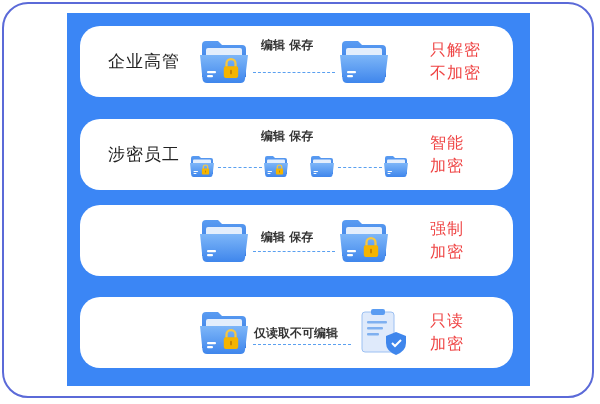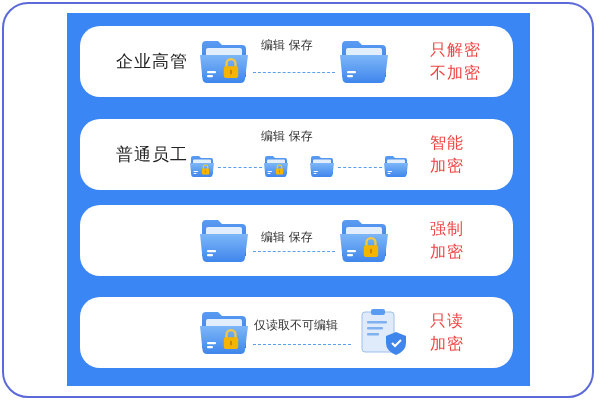--- a/index.html
+++ b/index.html
@@ -1,22 +1,22 @@
 <!DOCTYPE html>
 <html><head>
 <meta charset="utf-8">
 <style>
   html,body{margin:0;padding:0;background:#fff;}
   body{width:600px;height:404px;position:relative;overflow:hidden;font-family:"DejaVu Sans","Liberation Sans",sans-serif;}
   .frame{position:absolute;left:2px;top:2px;width:592px;height:396px;border:2px solid #5b6ad8;border-radius:26px;box-sizing:border-box;}
   .panel{position:absolute;left:67px;top:13px;width:463px;height:373px;background:#3b86f5;}
   .card{position:absolute;left:13px;width:433px;height:71px;background:#fff;border-radius:20px;}
-  .role{position:absolute;left:28px;top:0;height:71px;line-height:71px;font-size:17px;color:#222;letter-spacing:1px;margin-left:8px;}
+  .role{position:absolute;left:28px;top:0;height:71px;line-height:71px;font-size:17px;color:#222;letter-spacing:1px;}
   .result{position:absolute;left:350px;top:12px;font-size:16px;line-height:23px;color:#ef4444;letter-spacing:1px;}
-  .action{position:absolute;font-size:12px;color:#333;white-space:nowrap;}
+  .action{position:absolute;font-size:12px;color:#333;white-space:nowrap;font-weight:bold;}
   .dash{position:absolute;height:0;border-top:1.5px dashed #5aa0f0;}
   .folder{position:absolute;}
   .doc{position:absolute;}
 </style>
 </head>
 <body>
 
 <svg width="0" height="0" style="position:absolute">
   <defs>
     <linearGradient id="fg" x1="0" y1="0" x2="0" y2="1">
@@ -59,21 +59,21 @@
     <svg class="folder" style="left:260px;top:13px" width="48" height="44">
         <use href="#folder"></use>
       </svg>
     <div class="result">
         <div>只解密</div>
         <div>不加密</div>
       </div>
   </div>
 
   <div class="card" style="top:106px">
-    <div class="role">普通员工</div>
+    <div class="role">涉密员工</div>
     <div class="action" style="left:181px;top:9px">编辑 保存</div>
     <svg class="folder" style="left:110px;top:36px" width="24" height="22">
         <use href="#folder"></use>
         <svg x="11" y="9" width="9" height="11">
           <use href="#lock"></use>
         </svg>
       </svg>
     <div class="dash" style="left:138px;top:48px;width:44px"></div>
     <svg class="folder" style="left:184px;top:36px" width="24" height="22">
         <use href="#folder"></use>
@@ -112,21 +112,21 @@
       </div>
   </div>
 
   <div class="card" style="top:284px">
     <svg class="folder" style="left:120px;top:13px" width="48" height="44">
         <use href="#folder"></use>
         <svg x="22" y="18" width="18" height="22">
           <use href="#lock"></use>
         </svg>
       </svg>
-    <div class="action" style="left:174px;top:20px">仅读取不可编辑</div>
+    <div class="action" style="left:174px;top:28px">仅读取不可编辑</div>
     <div class="dash" style="left:173px;top:47px;width:98px"></div>
     <svg class="doc" style="left:278px;top:9px" width="52" height="52" viewBox="0 0 52 52">
       <rect x="4" y="6" width="32" height="40" rx="3" fill="#dfeafb" stroke="#9cc0f2" stroke-width="1"></rect>
       <rect x="13" y="3" width="14" height="6" rx="2" fill="#5a9cf2"></rect>
       <rect x="9" y="15" width="20" height="2.5" rx="1" fill="#7fb0f0"></rect>
       <rect x="9" y="21" width="16" height="2.5" rx="1" fill="#7fb0f0"></rect>
       <rect x="9" y="27" width="12" height="2.5" rx="1" fill="#7fb0f0"></rect>
       <path d="M38 26 l10 4 v7 q0 8-10 12 q-10-4-10-12 v-7z" fill="#3f86ec"></path>
       <path d="M34 37 l3 3 l6-6" fill="none" stroke="#fff" stroke-width="2"></path>
     </svg>

